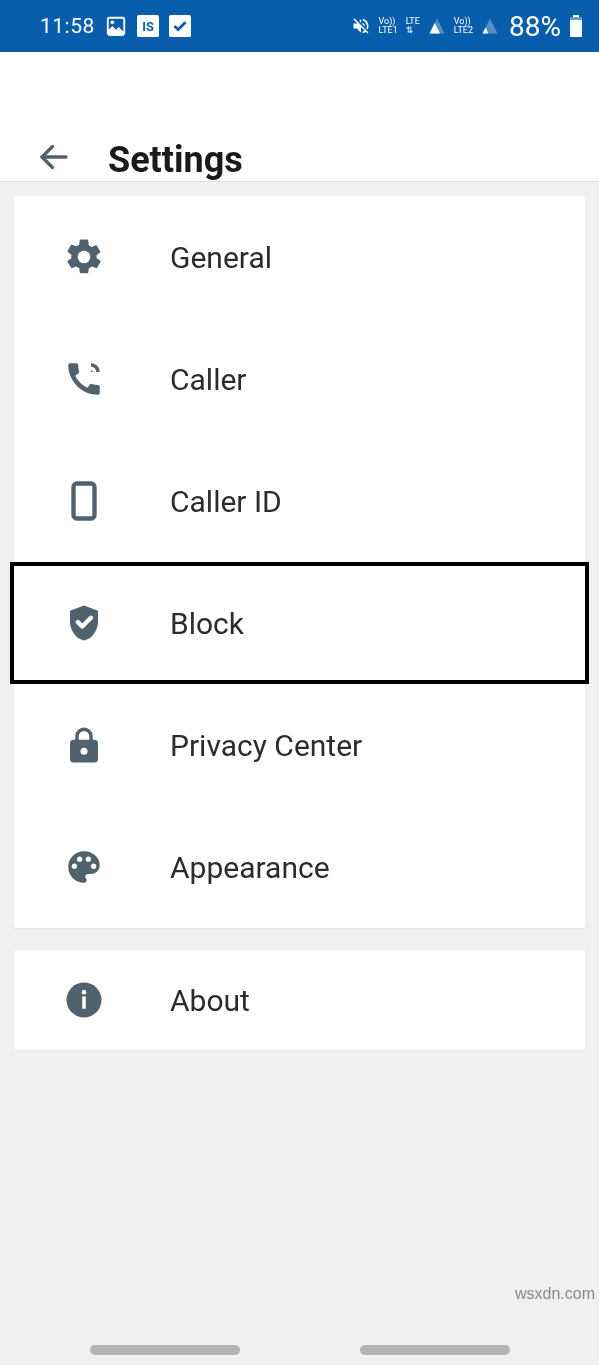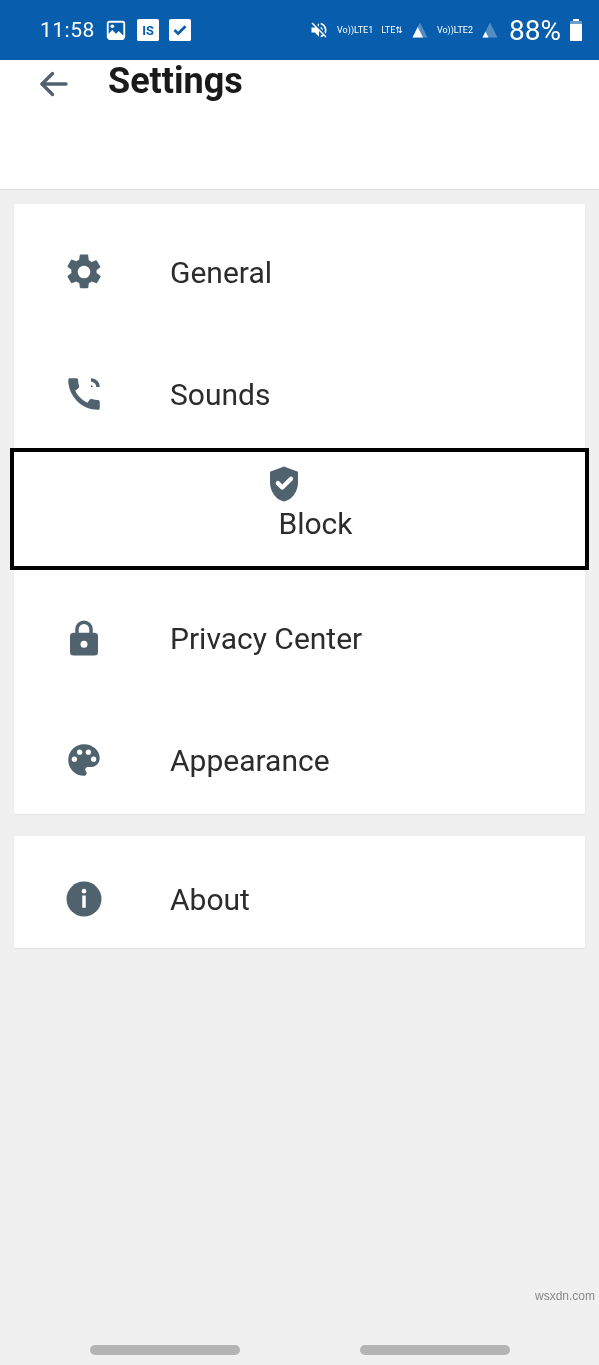--- a/index.html
+++ b/index.html
@@ -6,38 +6,38 @@
     body {
       width: 599px;
       height: 1365px;
       font-family: -apple-system, BlinkMacSystemFont, "Segoe UI", Roboto, Arial, sans-serif;
       background: #f0f0f0;
       position: relative;
       overflow: hidden;
     }
     .status-bar {
       background: #085eac;
-      height: 60px;
+      height: 52px;
       display: flex;
       align-items: center;
       justify-content: space-between;
       padding: 0 16px 0 40px;
       color: #fff;
     }
     .status-left { display: flex; align-items: center; gap: 10px; }
     .status-right { display: flex; align-items: center; gap: 8px; }
     .status-time { font-size: 21px; font-weight: 400; letter-spacing: 0.5px; }
     .status-icon { display: inline-flex; align-items: center; }
     .battery-text { font-size: 28px; font-weight: 400; margin-left: 2px; }
-    .sim-col { display: flex; align-items: flex-start; line-height: 1; font-size: 9px; }
+    .sim-col { display: flex; flex-direction: column; align-items: flex-start; line-height: 1; font-size: 9px; }
     .app-header {
       background: #fff;
       height: 130px;
       display: flex;
-      align-items: flex-start;
+      align-items: flex-end;
       padding: 0 20px;
       border-bottom: 1px solid #e0e0e0;
     }
     .back-btn {
       width: 48px; height: 48px;
       display: flex; align-items: center; justify-content: center;
       color: #50626e;
       margin-right: 30px;
       margin-left: 10px;
     }
@@ -45,29 +45,28 @@
     .content { padding: 14px 14px 0 14px; }
     .card {
       background: #fff;
       border-radius: 2px;
       box-shadow: 0 1px 2px rgba(0,0,0,0.06);
       margin-bottom: 22px;
     }
     .row {
       display: flex;
       align-items: center;
-      padding: 14px 20px 0 48px;
+      padding: 0 20px 0 48px;
       height: 122px;
     }
     .row.highlighted {
       outline: 4px solid #000;
       outline-offset: -4px;
       margin: 0 -4px;
       padding-left: 52px;
-      flex-direction: column;
     }
     .row-icon {
       width: 44px; height: 44px;
       display: flex; align-items: center; justify-content: center;
       color: #51626f;
       margin-right: 64px;
     }
     .row-label { font-size: 30px; color: #2c2c2c; font-weight: 400; }
     .nav-bar {
       position: absolute;
@@ -75,21 +74,21 @@
       left: 0; right: 0;
       display: flex;
       justify-content: center;
       gap: 120px;
     }
     .nav-pill { width: 150px; height: 10px; background: #b4b4b4; border-radius: 5px; }
     .watermark {
       position: absolute;
       right: 4px;
       bottom: 62px;
-      font-size: 12px;
+      font-size: 16px;
       color: #888;
       font-family: Arial, sans-serif;
       margin-left: 36px;
     }
     svg { display: block; }
   </style>
 </head>
 <body>
 
 <div class="status-bar">
@@ -179,24 +178,32 @@
     </div>
 
     <div class="row">
       <span class="row-icon">
         <svg width="42" height="42" viewBox="0 0 24 24" fill="currentColor">
             <path d="M20.01 15.38c-1.23 0-2.42-.2-3.53-.56a.977.977 0 0 0-1.01.24l-1.57 1.97c-2.83-1.35-5.48-3.9-6.89-6.83l1.95-1.66c.27-.28.35-.67.24-1.02-.37-1.11-.56-2.3-.56-3.53 0-.54-.45-.99-.99-.99H4.19C3.65 3 3 3.24 3 3.99 3 13.28 10.73 21 20.01 21c.71 0 .99-.63.99-1.18v-3.45c0-.54-.45-.99-.99-.99z"></path>
             <path d="M16 3c2.76 0 5 2.24 5 5h-2c0-1.66-1.34-3-3-3V3z"></path>
             <path d="M16 7c.55 0 1 .45 1 1h-1V7z"></path>
           </svg>
       </span>
-      <span class="row-label">Sounds</span>
-    </div>
-
-
+      <span class="row-label">Caller</span>
+    </div>
+
+
+    <div class="row">
+      <span class="row-icon">
+        <svg width="42" height="42" viewBox="0 0 24 24" fill="none" stroke="currentColor" stroke-width="2.5">
+            <rect x="6" y="2" width="12" height="20" rx="2"></rect>
+          </svg>
+      </span>
+      <span class="row-label">Caller ID</span>
+    </div>
 
 
     <div class="row highlighted">
       <span class="row-icon">
         <svg width="42" height="42" viewBox="0 0 24 24" fill="currentColor">
             <path d="M12 2l8 3v6c0 5.25-3.44 10.12-8 11-4.56-.88-8-5.75-8-11V5l8-3z"></path>
             <path d="M8.5 11.5l2.5 2.5 5-5" stroke="#fff" stroke-width="2.5" fill="none" stroke-linecap="round" stroke-linejoin="round"></path>
           </svg>
       </span>
       <span class="row-label">Block</span>
@@ -221,21 +228,21 @@
             <circle cx="14.5" cy="7.5" r="1.5" fill="#fff"></circle>
             <circle cx="17.5" cy="11.5" r="1.5" fill="#fff"></circle>
           </svg>
       </span>
       <span class="row-label">Appearance</span>
     </div>
 
   </div>
 
   <div class="card">
-    <div class="row" style="height:112px">
+    <div class="row" style="height:100px">
       <span class="row-icon">
         <svg width="42" height="42" viewBox="0 0 24 24" fill="currentColor">
             <circle cx="12" cy="12" r="10"></circle>
             <rect x="11" y="10" width="2" height="7" fill="#fff"></rect>
             <circle cx="12" cy="7.5" r="1.3" fill="#fff"></circle>
           </svg>
       </span>
       <span class="row-label">About</span>
     </div>
   </div>

